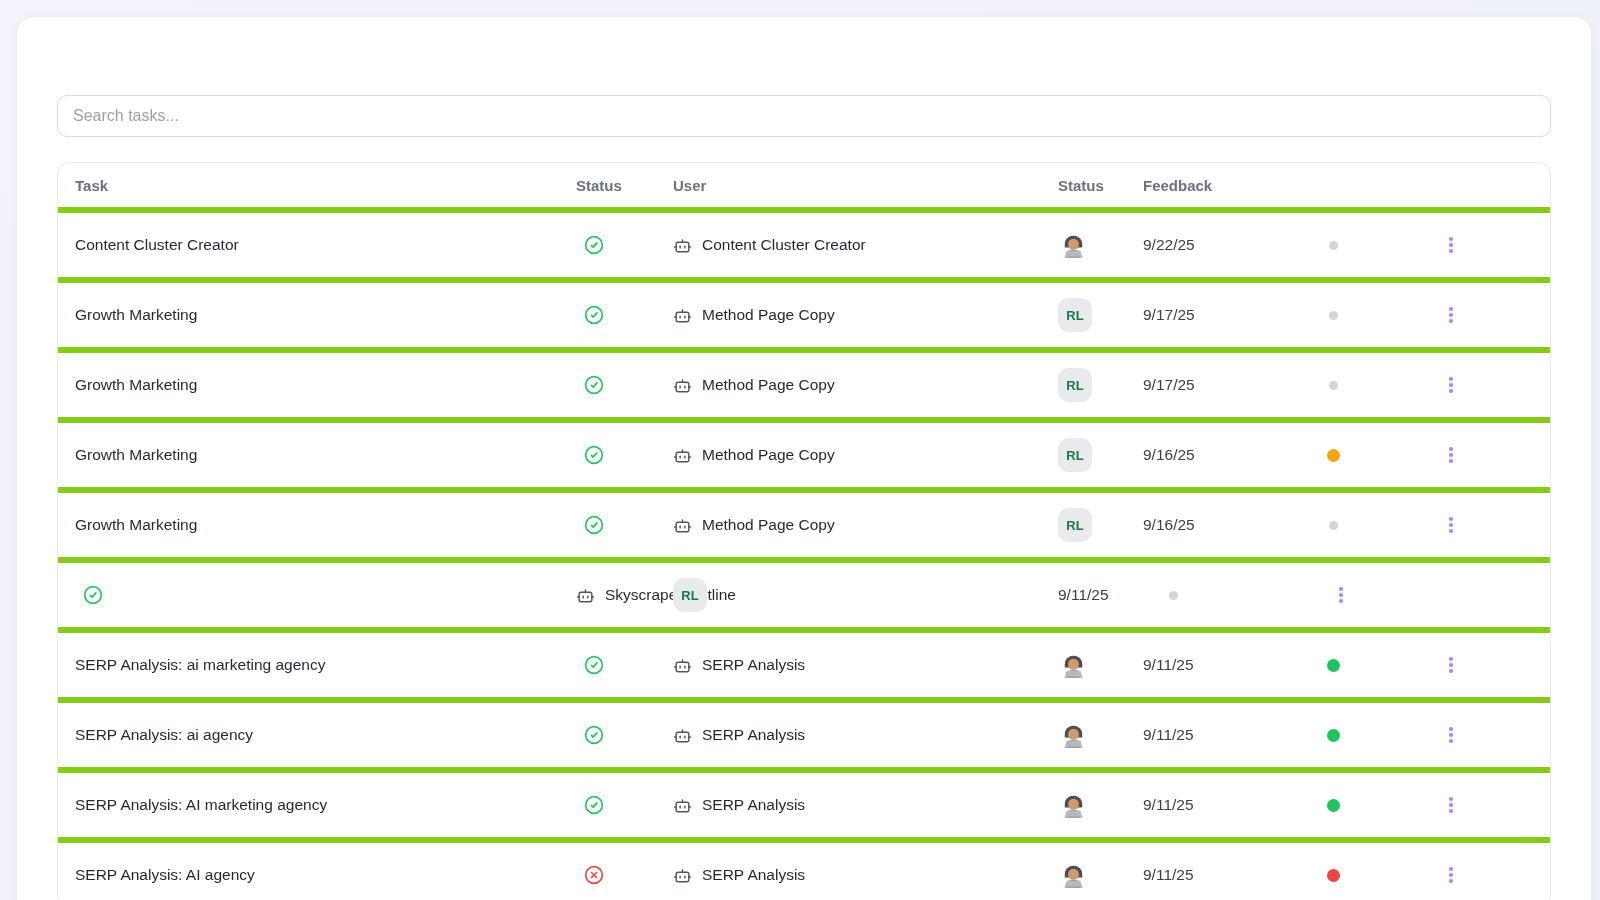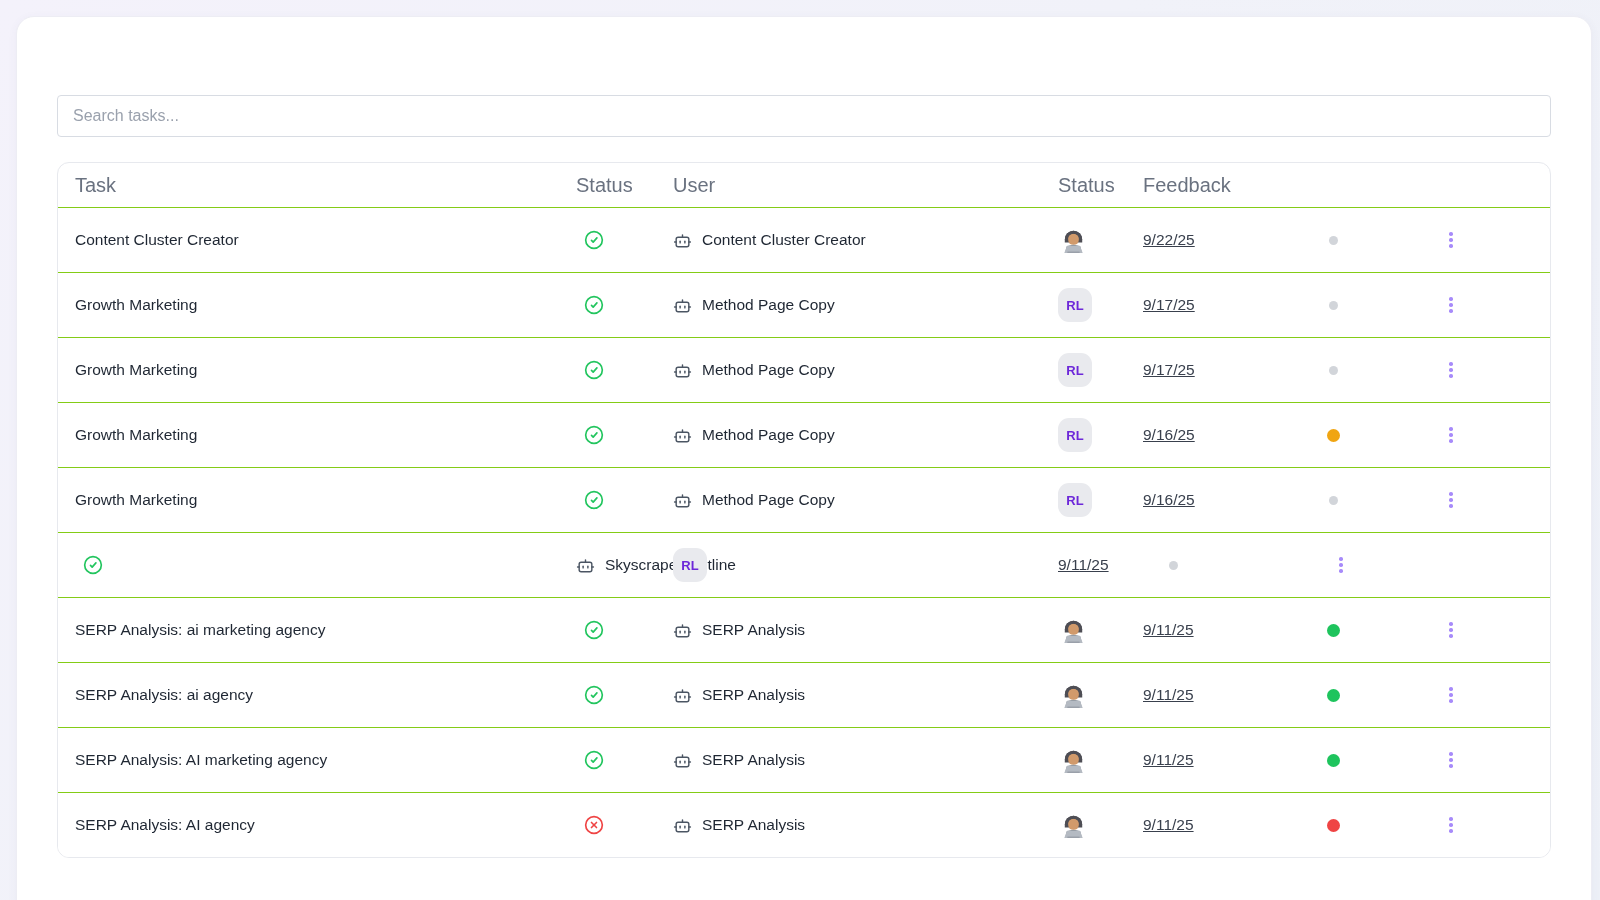--- a/index.html
+++ b/index.html
@@ -31,21 +31,21 @@
     margin: 9px 0 0 0;
     font-size: 17px;
     color: #6b7280;
   }
   .search-input {
     box-sizing: border-box;
     margin-top: 40px;
     width: 100%;
     height: 42px;
     border: 1px solid #d8dce3;
-    border-radius: 4px;
+    border-radius: 10px;
     background: #fff;
     padding: 0 15px;
     font-size: 16px;
     color: #000000;
     font-family: "Liberation Sans", sans-serif;
     outline: none;
   }
   .search-input::placeholder { color: #9aa1ad; }
   .table-wrap {
     margin-top: 25px;
@@ -53,43 +53,43 @@
     border-radius: 12px;
     overflow: hidden;
     background: #fff;
   }
   .thead, .trow {
     display: grid;
     grid-template-columns: 501px 97px 385px 85px 160px 110px 1fr;
     align-items: center;
   }
   .thead { height: 44px; }
-  .trow { height: 64px; border-top: 1px solid #84cc16; background: #fff; }
+  .trow { height: 64px; border-top: 6px solid #84cc16; background: #fff; }
   .cell { display: flex; align-items: center; padding-left: 17px; min-width: 0; }
-  .hcell { font-size: 20px; color: #6a7280; font-weight: 400; }
+  .hcell { font-size: 15px; color: #6a7280; font-weight: 700; }
   .task-name { font-size: 15.5px; color: #1f2733; white-space: nowrap; }
   .status-icon { display: inline-flex; margin-left: 8px; }
   .status-icon svg { width: 20px; height: 20px; }
   .agent-cell-inner { display: flex; align-items: center; gap: 10px; }
   .bot-icon { display: inline-flex; }
   .bot-icon svg { width: 19px; height: 19px; }
   .agent-name { font-size: 15.5px; color: #1f2733; white-space: nowrap; }
   .avatar-emoji { display: inline-flex; }
   .avatar-emoji svg { width: 31px; height: 31px; }
   .avatar-initials {
     width: 34px; height: 34px;
     border-radius: 11px;
     background: #e9eaee;
-    color: #6d28d9;
+    color: #15803d;
     font-size: 13px;
     font-weight: 700;
     display: flex; align-items: center; justify-content: center;
     letter-spacing: 0.2px;
   }
-  .created-date { font-size: 15.5px; color: #39404d; text-decoration: underline; }
+  .created-date { font-size: 15.5px; color: #39404d; }
   .dot-wrap { width: 14px; margin-left: 23px; display: flex; justify-content: center; }
   .feedback-dot { border-radius: 50%; }
   .dot-none  { width: 9px;  height: 9px;  background: #d2d5da; }
   .dot-amber { width: 13px; height: 13px; background: #f0a512; }
   .dot-green { width: 13px; height: 13px; background: #1ec45d; }
   .dot-red   { width: 13px; height: 13px; background: #ef4444; }
   .kebab {
     margin-left: 30px;
     border: none; background: none; cursor: pointer;
     display: flex; flex-direction: column; gap: 2.5px;

